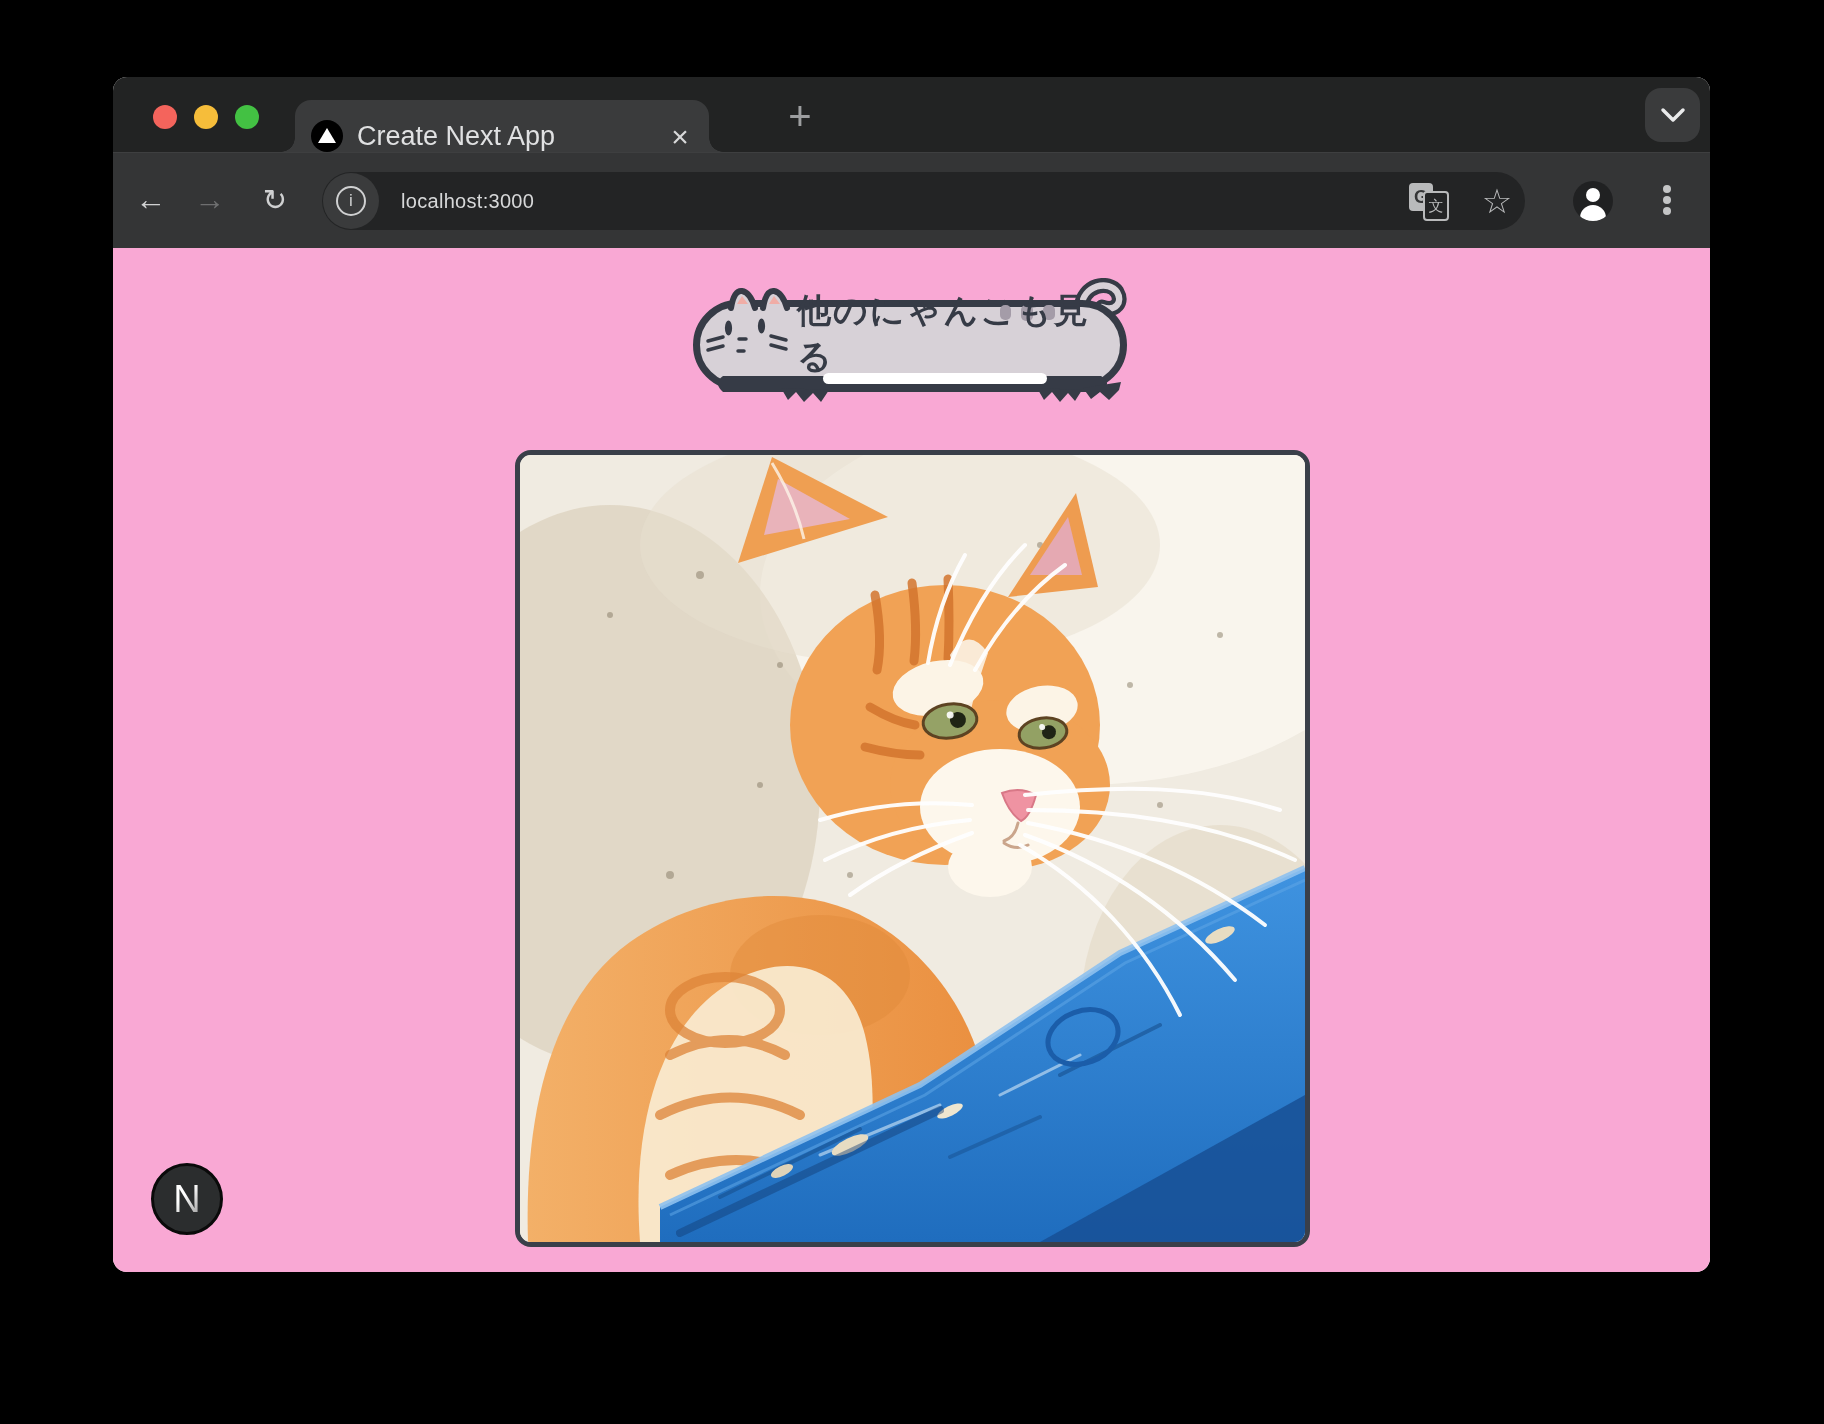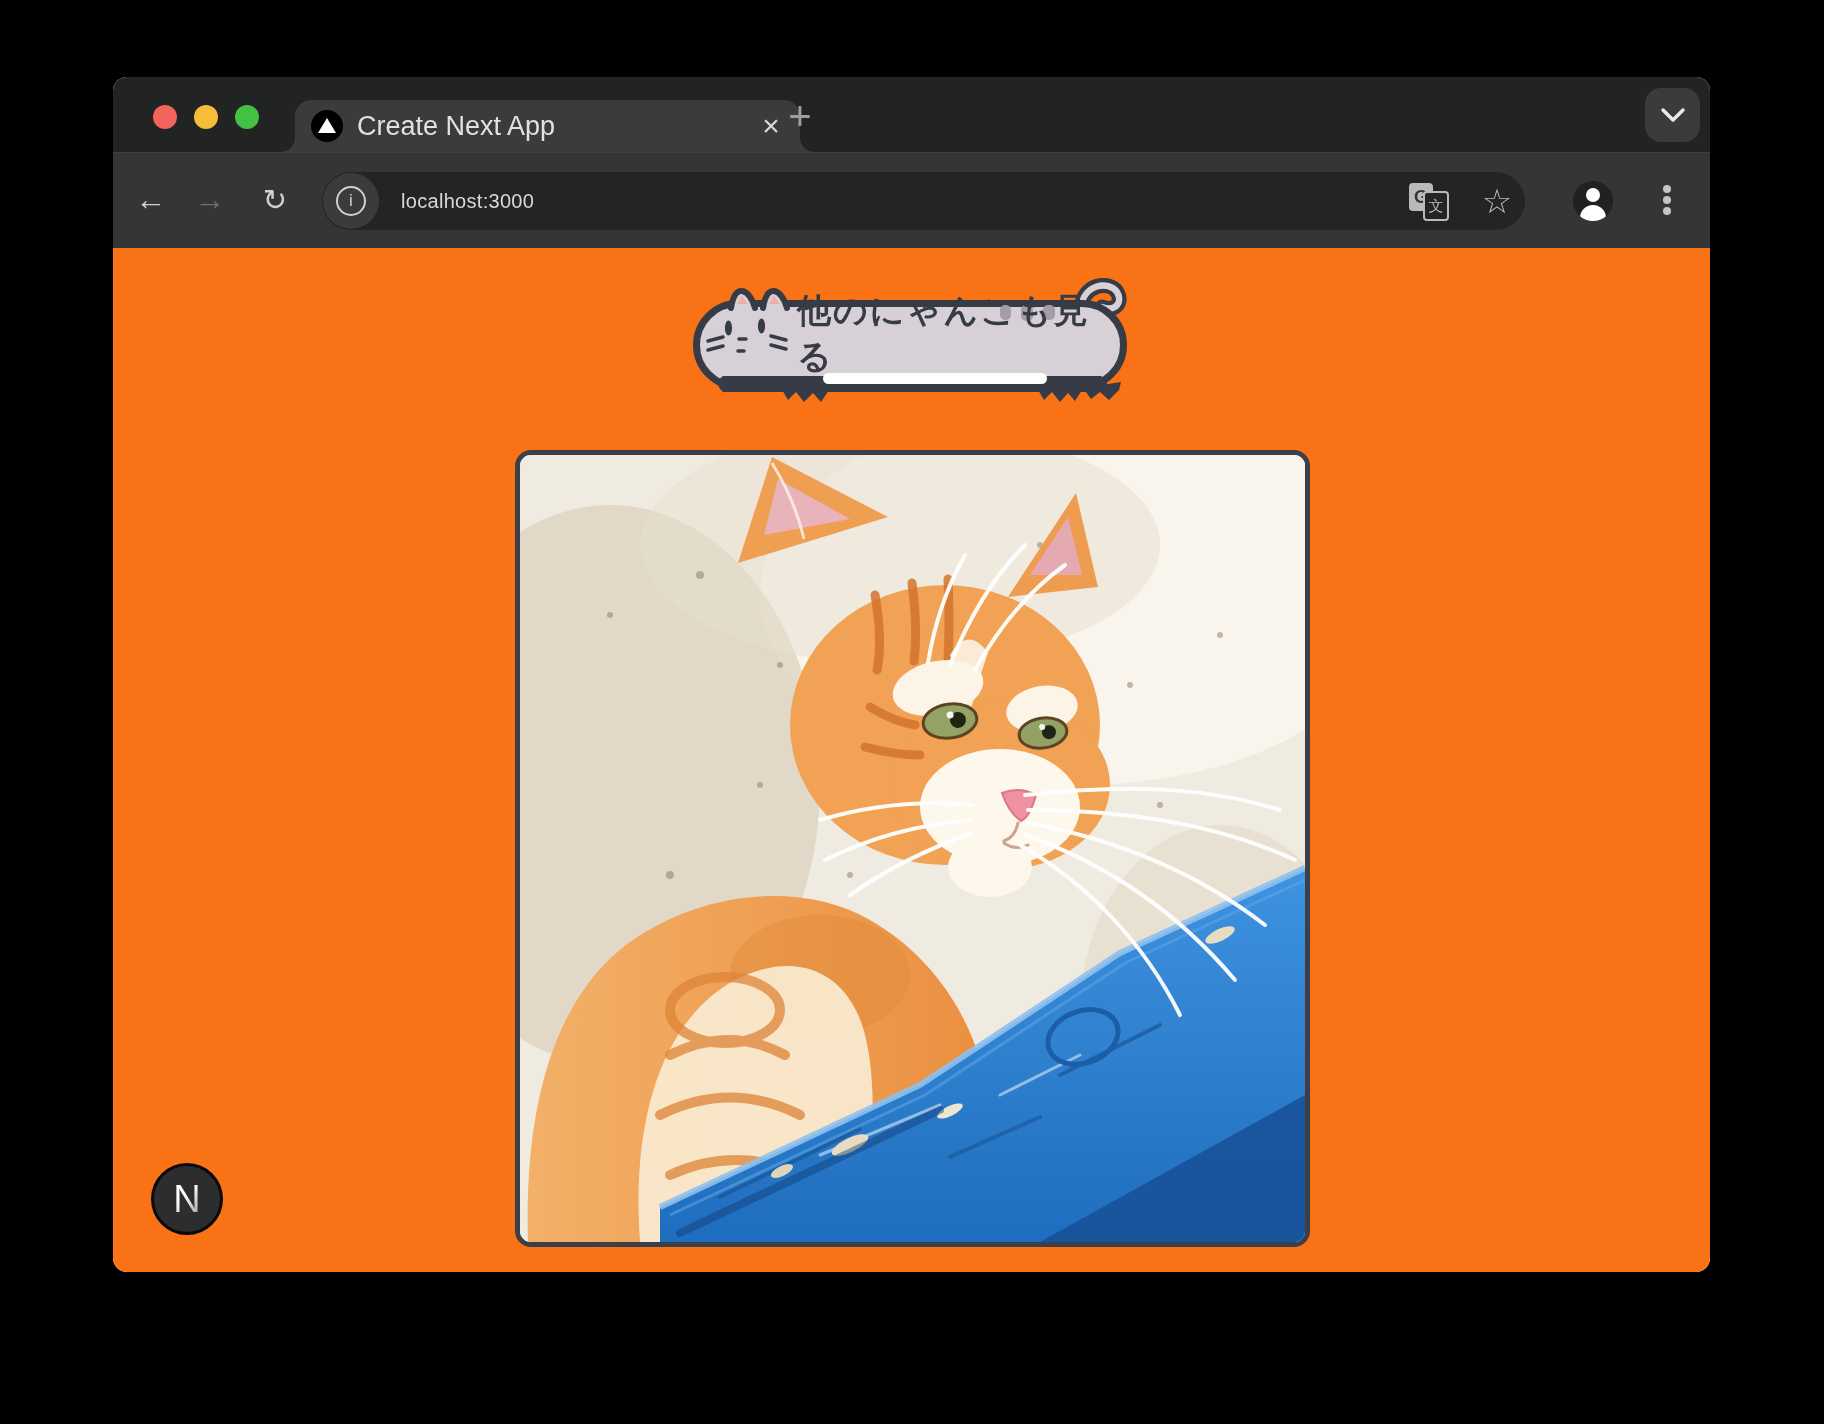--- a/index.html
+++ b/index.html
@@ -4,22 +4,22 @@
 <style>
   html,body{margin:0;padding:0;background:#000;}
   .screen{position:relative;width:1824px;height:1424px;background:#000;overflow:hidden;
           font-family:"Liberation Sans","DejaVu Sans",sans-serif;}
   .window{position:absolute;left:113px;top:77px;width:1597px;height:1195px;border-radius:14px;
           overflow:hidden;background:#fff;}
   
   .tabstrip{position:relative;height:75px;background:#222323;}
   .traffic{position:absolute;left:40px;top:28px;display:flex;gap:17px;}
   .tl{width:24px;height:24px;border-radius:50%;}
-  .tab{position:absolute;left:182px;top:23px;width:505px;height:52px;background:#3a3b3c;
-       border-radius:16px 16px 0 0;display:flex;align-items:center;padding:0 14px 0 16px;box-sizing:border-box;}
+  .tab{position:absolute;left:182px;top:23px;width:414px;height:52px;background:#3a3b3c;
+       border-radius:16px 16px 0 0;display:flex;align-items:flex-end;padding:0 14px 0 16px;box-sizing:border-box;}
   .tab::before,.tab::after{content:"";position:absolute;bottom:0;width:14px;height:14px;}
   .tab::before{left:-14px;background:radial-gradient(circle at 0 0,transparent 13.5px,#3a3b3c 14px);}
   .tab::after{right:-14px;background:radial-gradient(circle at 100% 0,transparent 13.5px,#3a3b3c 14px);}
   .favicon{width:32px;height:32px;border-radius:50%;background:#000;display:flex;align-items:center;
            justify-content:center;flex:0 0 auto;}
   .favicon .tri{width:0;height:0;border-left:9px solid transparent;border-right:9px solid transparent;
                 border-bottom:15px solid #fff;margin-top:-2px;}
   .tab-title{flex:1;margin-left:14px;font-size:27px;color:#e0e1e2;white-space:nowrap;overflow:hidden;}
   .tab-close{width:30px;height:30px;display:flex;align-items:center;justify-content:center;
              color:#d8d9da;font-size:30px;font-weight:300;border-radius:50%;cursor:default;}
@@ -48,21 +48,21 @@
   .star-ic{width:40px;height:40px;margin-right:8px;display:flex;align-items:center;justify-content:center;
            color:#b9babb;font-size:34px;flex:0 0 auto;}
   .avatar{position:absolute;left:1460px;top:28px;width:40px;height:40px;border-radius:50%;background:#202122;
           overflow:hidden;}
   .avatar::before{content:"";position:absolute;left:13px;top:7px;width:14px;height:14px;border-radius:50%;background:#fff;}
   .avatar::after{content:"";position:absolute;left:7px;top:24px;width:26px;height:20px;border-radius:13px 13px 0 0;background:#fff;}
   .menu-dots{position:absolute;left:1540px;top:27px;width:28px;height:40px;display:flex;flex-direction:column;
              align-items:center;justify-content:center;gap:3px;}
   .menu-dots i{width:8px;height:8px;border-radius:50%;background:#c4c5c6;}
   
-  .page{position:relative;height:1024px;background:#f97316;}
+  .page{position:relative;height:1024px;background:#f9a8d4;}
   .cat-button{position:absolute;left:580px;top:30px;width:436px;height:128px;cursor:pointer;}
   .cat-button svg{position:absolute;left:0;top:0;}
   .cat-label{position:absolute;left:104px;right:14px;top:24px;height:64px;display:flex;align-items:center;
              justify-content:center;font-size:34px;font-weight:600;color:#363b46;letter-spacing:2px;
              font-family:"DejaVu Sans","Liberation Sans",sans-serif;}
   .photo{position:absolute;left:402px;top:202px;width:795px;height:797px;box-sizing:border-box;
          border:5px solid #3a3f49;border-radius:16px;overflow:hidden;background:#f0ebe1;}
   .dev-badge{position:absolute;left:38px;top:915px;width:72px;height:72px;border-radius:50%;
              background:#2b2d2e;border:3px solid #0a0a0a;box-sizing:border-box;display:flex;
              align-items:center;justify-content:center;}

